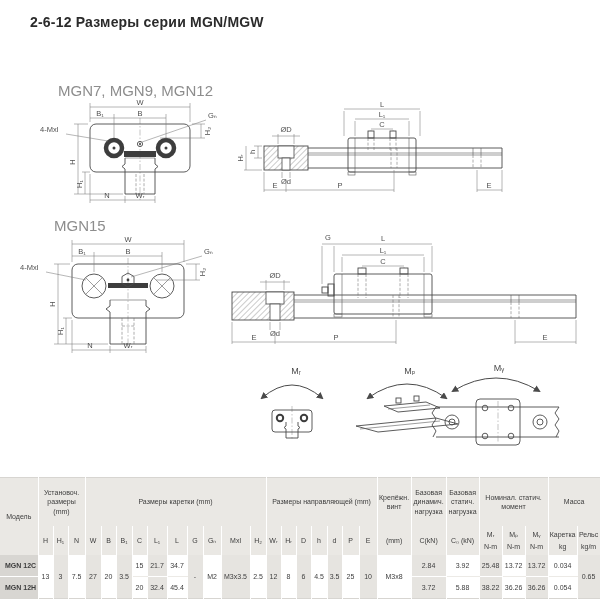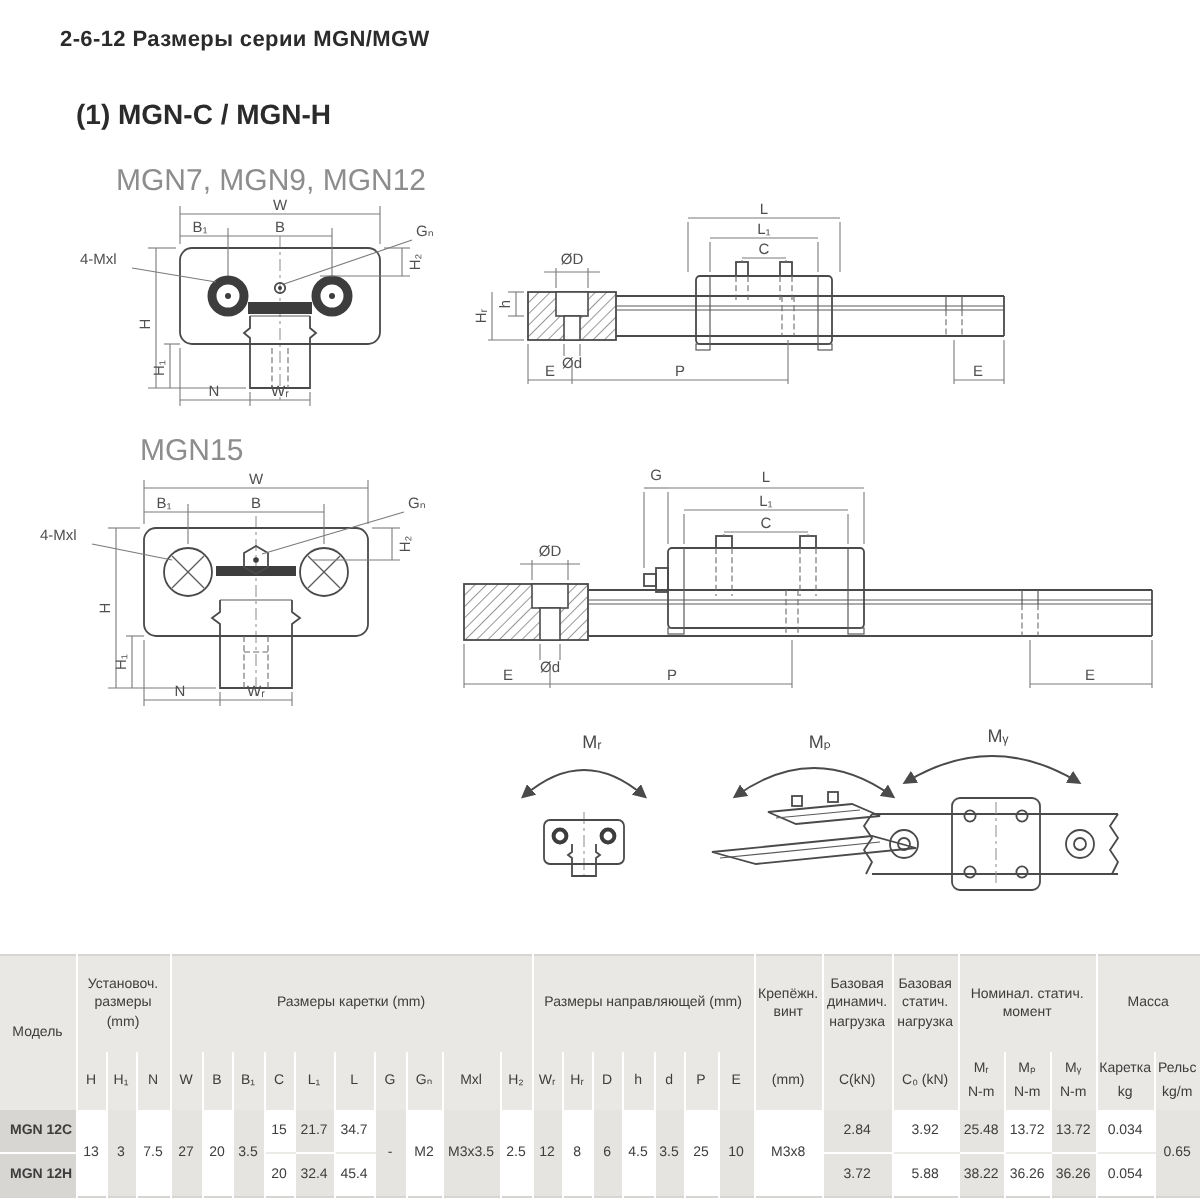--- a/index.html
+++ b/index.html
@@ -1,22 +1,22 @@
 <!DOCTYPE html>
 <html><head>
 <meta charset="utf-8">
 <style>
   html,body{margin:0;padding:0;background:#fff;}
   .page{position:relative;width:600px;height:600px;background:#ffffff;overflow:hidden;
         font-family:"Liberation Sans","DejaVu Sans",sans-serif;color:#3a3a3a;}
-  .title{position:absolute;left:30px;top:14px;font-size:11px;font-weight:bold;color:#2b2b2b;letter-spacing:.2px;}
+  .title{position:absolute;left:30px;top:14px;font-size:14px;font-weight:bold;color:#2b2b2b;letter-spacing:.2px;}
   .subtitle{position:absolute;left:38px;top:49px;font-size:14px;font-weight:bold;color:#2b2b2b;}
   .dlabel{position:absolute;font-size:15px;color:#8d8d8d;}
   .lab1{left:58px;top:82px;}
-  .lab2{left:70px;top:217px;}
+  .lab2{left:54px;top:217px;}
   svg{position:absolute;overflow:visible;}
   svg text{font-family:"Liberation Sans","DejaVu Sans",sans-serif;font-size:7.5px;fill:#4f4f4f;}
   .mom-label{font-size:9px;fill:#4a4a4a;}
   
   .ol{stroke:#4a4a4a;stroke-width:.9;fill:none;}
   .thin{stroke:#5a5a5a;stroke-width:.6;fill:none;}
   .dim{stroke:#7a7a7a;stroke-width:.55;fill:none;}
   .dash{stroke:#6a6a6a;stroke-width:.55;fill:none;stroke-dasharray:3 1.6;}
   .cl{stroke:#8a8a8a;stroke-width:.5;fill:none;stroke-dasharray:6 2 1.5 2;}
   .dark{fill:#3d3d3d;stroke:none;}
@@ -32,21 +32,20 @@
   .tbl td.model{background:#d8d6d2;font-weight:bold;text-align:left;padding-left:5px;}
   tr.dr1 td.sep{border-bottom:1px solid #eceae6;}
   tr.dr1 td.st.sep,tr.dr1 td.model{border-bottom:1px solid #fff;}
 </style>
 </head>
 <body>
 
 <div class="page">
 
   <div class="title">2-6-12 Размеры серии MGN/MGW</div>
-  <div class="subtitle">(1) MGN-C / MGN-H</div>
   <div class="dlabel lab1">MGN7, MGN9, MGN12</div>
   <div class="dlabel lab2">MGN15</div>
 
   <svg style="left:38px;top:94px;" width="195" height="114" viewBox="0 0 195 114">
     <line class="cl" x1="102" y1="24" x2="102" y2="106"></line>
     <rect class="ol" x="52" y="30" width="100" height="48" rx="6"></rect>
     <rect class="dark" x="86" y="57" width="32" height="6"></rect>
     <path class="ol" d="M87,64 L87,70 L84,72.5 L87,75 L87,100 L117,100 L117,75 L120,72.5 L117,70 L117,64"></path>
     <line class="thin" x1="87" y1="64" x2="117" y2="64"></line>
     <line class="dash" x1="98" y1="80" x2="98" y2="100"></line>

